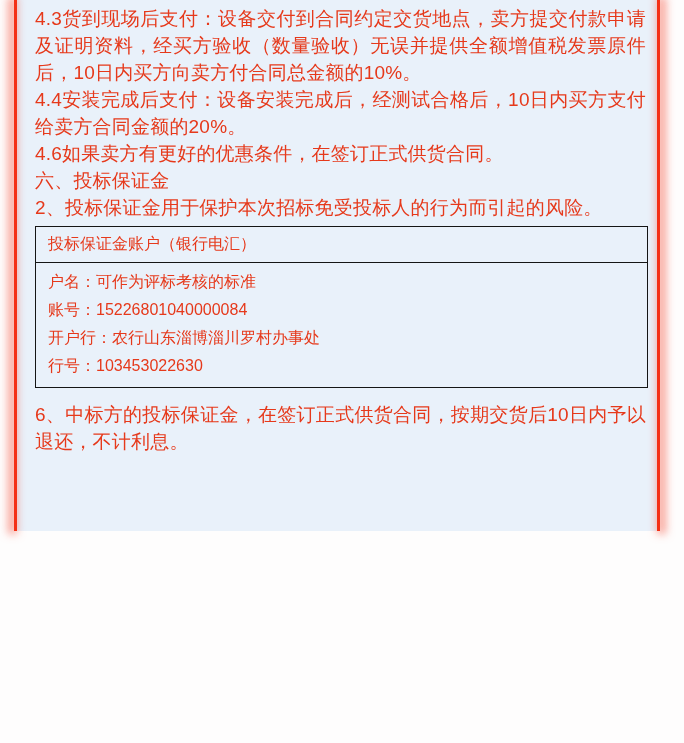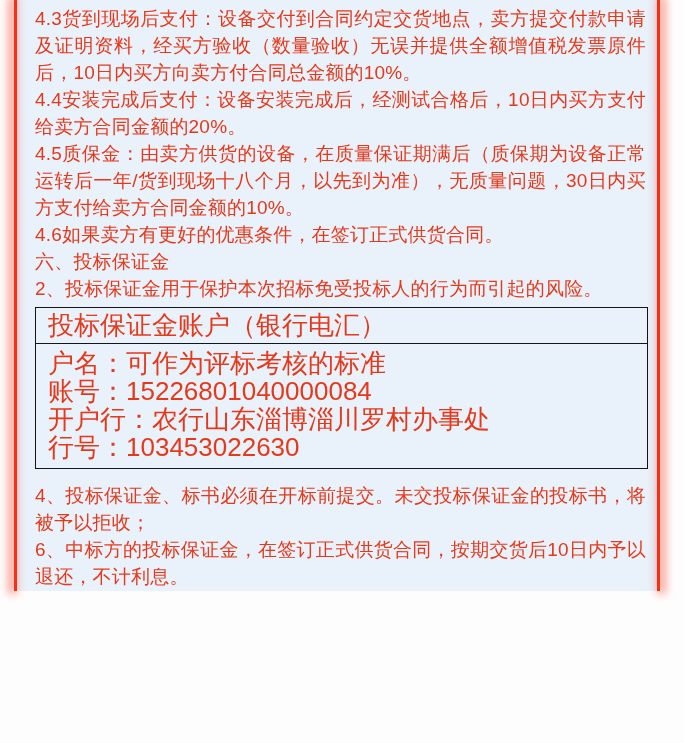--- a/index.html
+++ b/index.html
@@ -4,21 +4,21 @@
 <style>
   html, body { margin: 0; padding: 0; }
   body {
     width: 684px; height: 743px;
     background: #fefdfd;
     font-family: "Liberation Sans", "DejaVu Sans", sans-serif;
     overflow: hidden;
   }
   .page {
     position: relative;
-    width: 684px; height: 591px;
+    width: 684px; height: 531px;
     background: var(--outer-bg, #fefdfd);
   }
   .rule {
     position: absolute; top: 0; bottom: 0; width: 3px;
     background: var(--border-red, #f43016);
     z-index: 2;
   }
   .rule-left  { left: 14px;  box-shadow: -3px 0 9px 3px rgba(246,90,70,.55); }
   .rule-right { right: 24px; box-shadow: 3px 0 9px 3px rgba(246,90,70,.55); }
   .content {
@@ -44,37 +44,36 @@
     border-collapse: collapse;
     margin: 5px 0 13px 0;
   }
   .deposit-table td {
     border: 1px solid #151515;
     padding: 0;
   }
   .deposit-table .th-cell { padding: 3px 12px 4px 12px; }
   .deposit-table .body-cell { padding: 5px 12px 7px 12px; }
   .cell-line {
-    font-size: 26px;
+    font-size: 16px;
     line-height: 28px;
     color: var(--text-red, #e6391b);
   }
 </style>
 </head>
 <body>
 
 <div class="page">
   <div class="rule rule-left"></div>
   <div class="rule rule-right"></div>
 
   <div class="content">
 
     <p class="para">4.3货到现场后支付：设备交付到合同约定交货地点，卖方提交付款申请及证明资料，经买方验收（数量验收）无误并提供全额增值税发票原件后，10日内买方向卖方付合同总金额的10%。</p>
     <p class="para">4.4安装完成后支付：设备安装完成后，经测试合格后，10日内买方支付给卖方合同金额的20%。</p>
-    <p class="para">4.5质保金：由卖方供货的设备，在质量保证期满后（质保期为设备正常运转后一年/货到现场十八个月，以先到为准），无质量问题，30日内买方支付给卖方合同金额的10%。</p>
     <p class="para">4.6如果卖方有更好的优惠条件，在签订正式供货合同。</p>
 
     <p class="para heading">六、投标保证金</p>
 
     <p class="para">2、投标保证金用于保护本次招标免受投标人的行为而引起的风险。</p>
 
     <table class="deposit-table">
       <tbody>
         <tr>
           <td class="th-cell" style="border-color: rgb(21, 21, 21);">
@@ -85,17 +84,16 @@
           <td class="body-cell" style="border-color: rgb(21, 21, 21);">
             <div class="cell-line">户名：可作为评标考核的标准</div>
             <div class="cell-line">账号：15226801040000084</div>
             <div class="cell-line">开户行：农行山东淄博淄川罗村办事处</div>
             <div class="cell-line">行号：103453022630</div>
           </td>
         </tr>
       </tbody>
     </table>
 
-    <p class="para">4、投标保证金、标书必须在开标前提交。未交投标保证金的投标书，将被予以拒收；</p>
     <p class="para">6、中标方的投标保证金，在签订正式供货合同，按期交货后10日内予以退还，不计利息。</p>
 
   </div>
 </div>
 
 </body></html>

